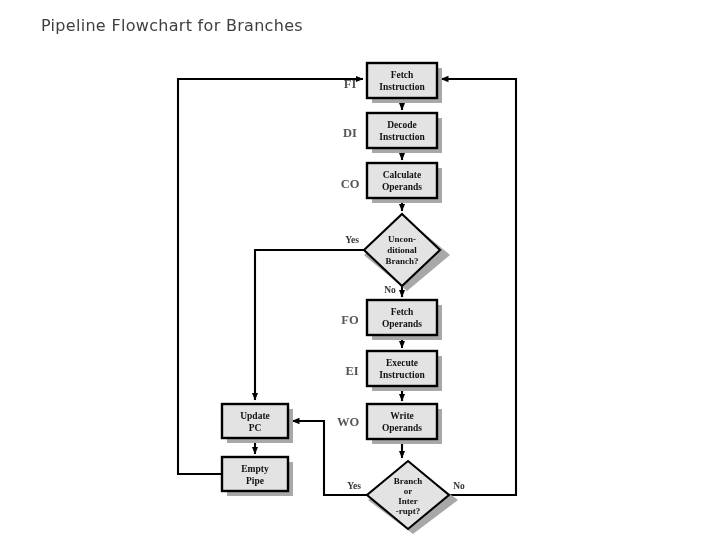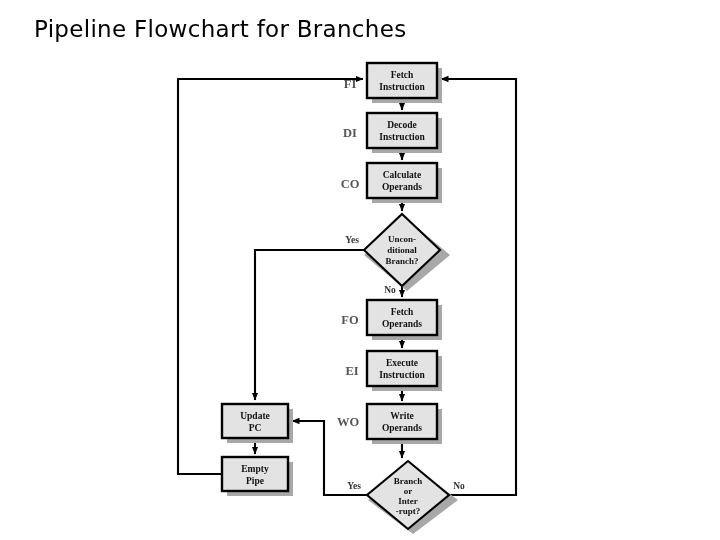--- a/index.html
+++ b/index.html
@@ -16,26 +16,26 @@
   }
   #slide {
     position: absolute;
     left: 0; top: 0;
     width: 720px;
     height: 540px;
     background: #ffffff;
   }
   #page-title {
     position: absolute;
-    left: 34px;
+    left: 41px;
     top: 16px;
     font-family: "DejaVu Sans", sans-serif;
-    font-size: 23px;
+    font-size: 16px;
     font-weight: 400;
-    color: #000000;
+    color: #404040;
     letter-spacing: 0.3px;
     white-space: nowrap;
   }
   #flow-figure {
     position: absolute;
     left: 0;
     top: 0;
     width: 696px;
     height: 540px;
   }

